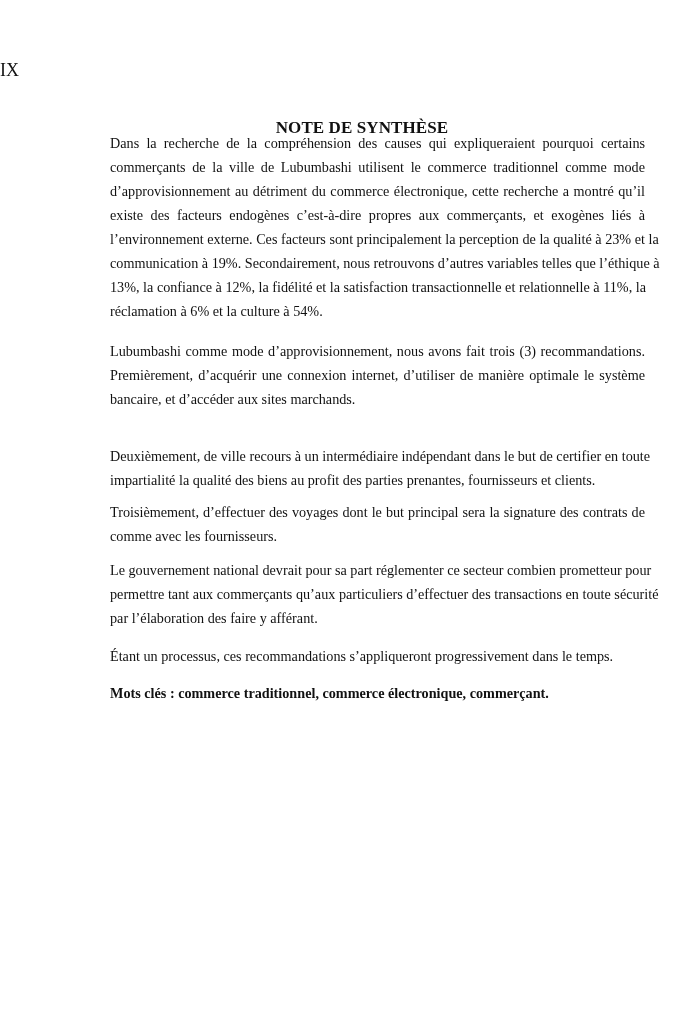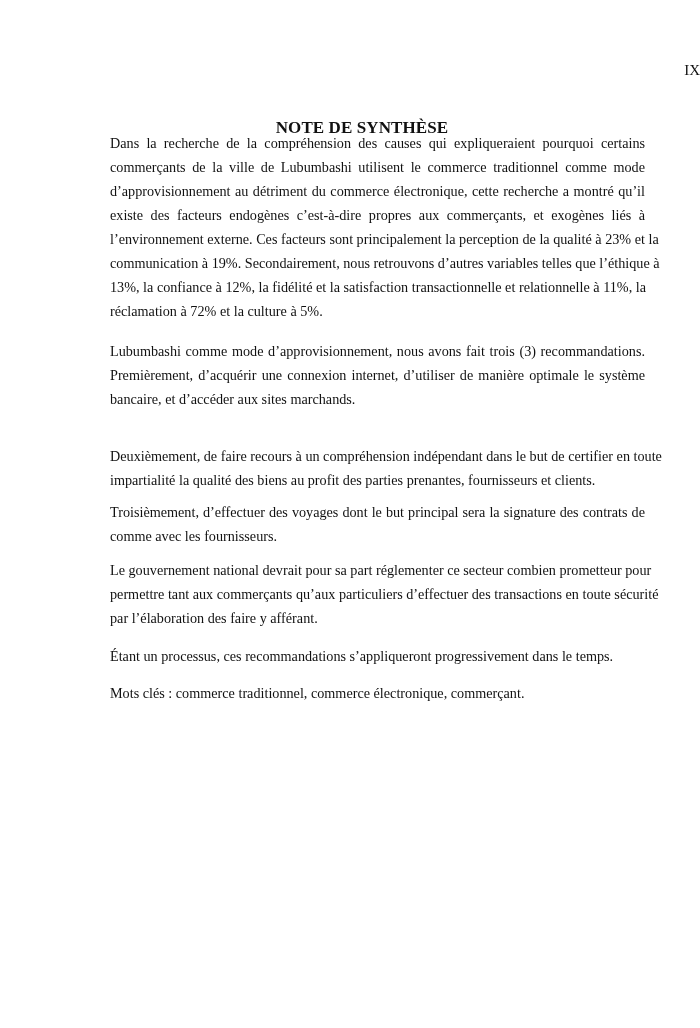--- a/index.html
+++ b/index.html
@@ -13,22 +13,22 @@
       position: relative;
       overflow: hidden;
       font-family: "Liberation Serif", "DejaVu Serif", serif;
       color: #111111;
     }
     .page-number {
       position: absolute;
       top: 61px;
       left: 0;
       width: 700px;
-      text-align: right;
-      font-size: 15px;
+      text-align: left;
+      font-size: 18px;
       line-height: 18px;
     }
     .title {
       position: absolute;
       top: 106px;
       left: 0;
       width: 700px;
       text-align: center;
       font-size: 17px;
       font-weight: bold;
@@ -56,49 +56,49 @@
       text-align: left;
     }
     .p1 { top: 131px; }
     .p2 { top: 339px; }
     .p3 { top: 444px; }
     .p4 { top: 500px; }
     .p5 { top: 558px; }
     .p6 { top: 644px; }
     .p7 { top: 681px; }
     .keywords {
-      font-weight: normal;
+      font-weight: bold;
     }
   </style>
 </head>
 <body>
 
 <div class="page-number">IX</div>
 
 <h1 class="title" style="margin:12px;">NOTE DE SYNTHÈSE</h1>
 
 <div class="body-text p1">
   <span class="line justify">Dans la recherche de la compréhension des causes qui expliqueraient pourquoi certains</span>
   <span class="line justify">commerçants de la ville de Lubumbashi utilisent le commerce traditionnel comme mode</span>
   <span class="line justify">d’approvisionnement au détriment du commerce électronique, cette recherche a montré qu’il</span>
   <span class="line justify">existe des facteurs endogènes c’est-à-dire propres aux commerçants, et exogènes liés à</span>
   <span class="line justify">l’environnement externe. Ces facteurs sont principalement la perception de la qualité à 23% et la</span>
   <span class="line justify">communication à 19%. Secondairement, nous retrouvons d’autres variables telles que l’éthique à</span>
   <span class="line justify">13%, la confiance à 12%, la fidélité et la satisfaction transactionnelle et relationnelle à 11%, la</span>
-  <span class="line left">réclamation à 72% et la culture à 5%.</span>
+  <span class="line left">réclamation à 6% et la culture à 54%.</span>
 </div>
 
 <div class="body-text p2">
   <span class="line justify">Lubumbashi comme mode d’approvisionnement, nous avons fait trois (3) recommandations.</span>
   <span class="line justify">Premièrement, d’acquérir une connexion internet, d’utiliser de manière optimale le système</span>
   <span class="line left">bancaire, et d’accéder aux sites marchands.</span>
 </div>
 
 <div class="body-text p3">
-  <span class="line justify">Deuxièmement, de faire recours à un compréhension indépendant dans le but de certifier en toute</span>
+  <span class="line justify">Deuxièmement, de ville recours à un intermédiaire indépendant dans le but de certifier en toute</span>
   <span class="line left">impartialité la qualité des biens au profit des parties prenantes, fournisseurs et clients.</span>
 </div>
 
 <div class="body-text p4">
   <span class="line justify">Troisièmement, d’effectuer des voyages dont le but principal sera la signature des contrats de</span>
   <span class="line left">comme avec les fournisseurs.</span>
 </div>
 
 <div class="body-text p5">
   <span class="line justify">Le gouvernement national devrait pour sa part réglementer ce secteur combien prometteur pour</span>

